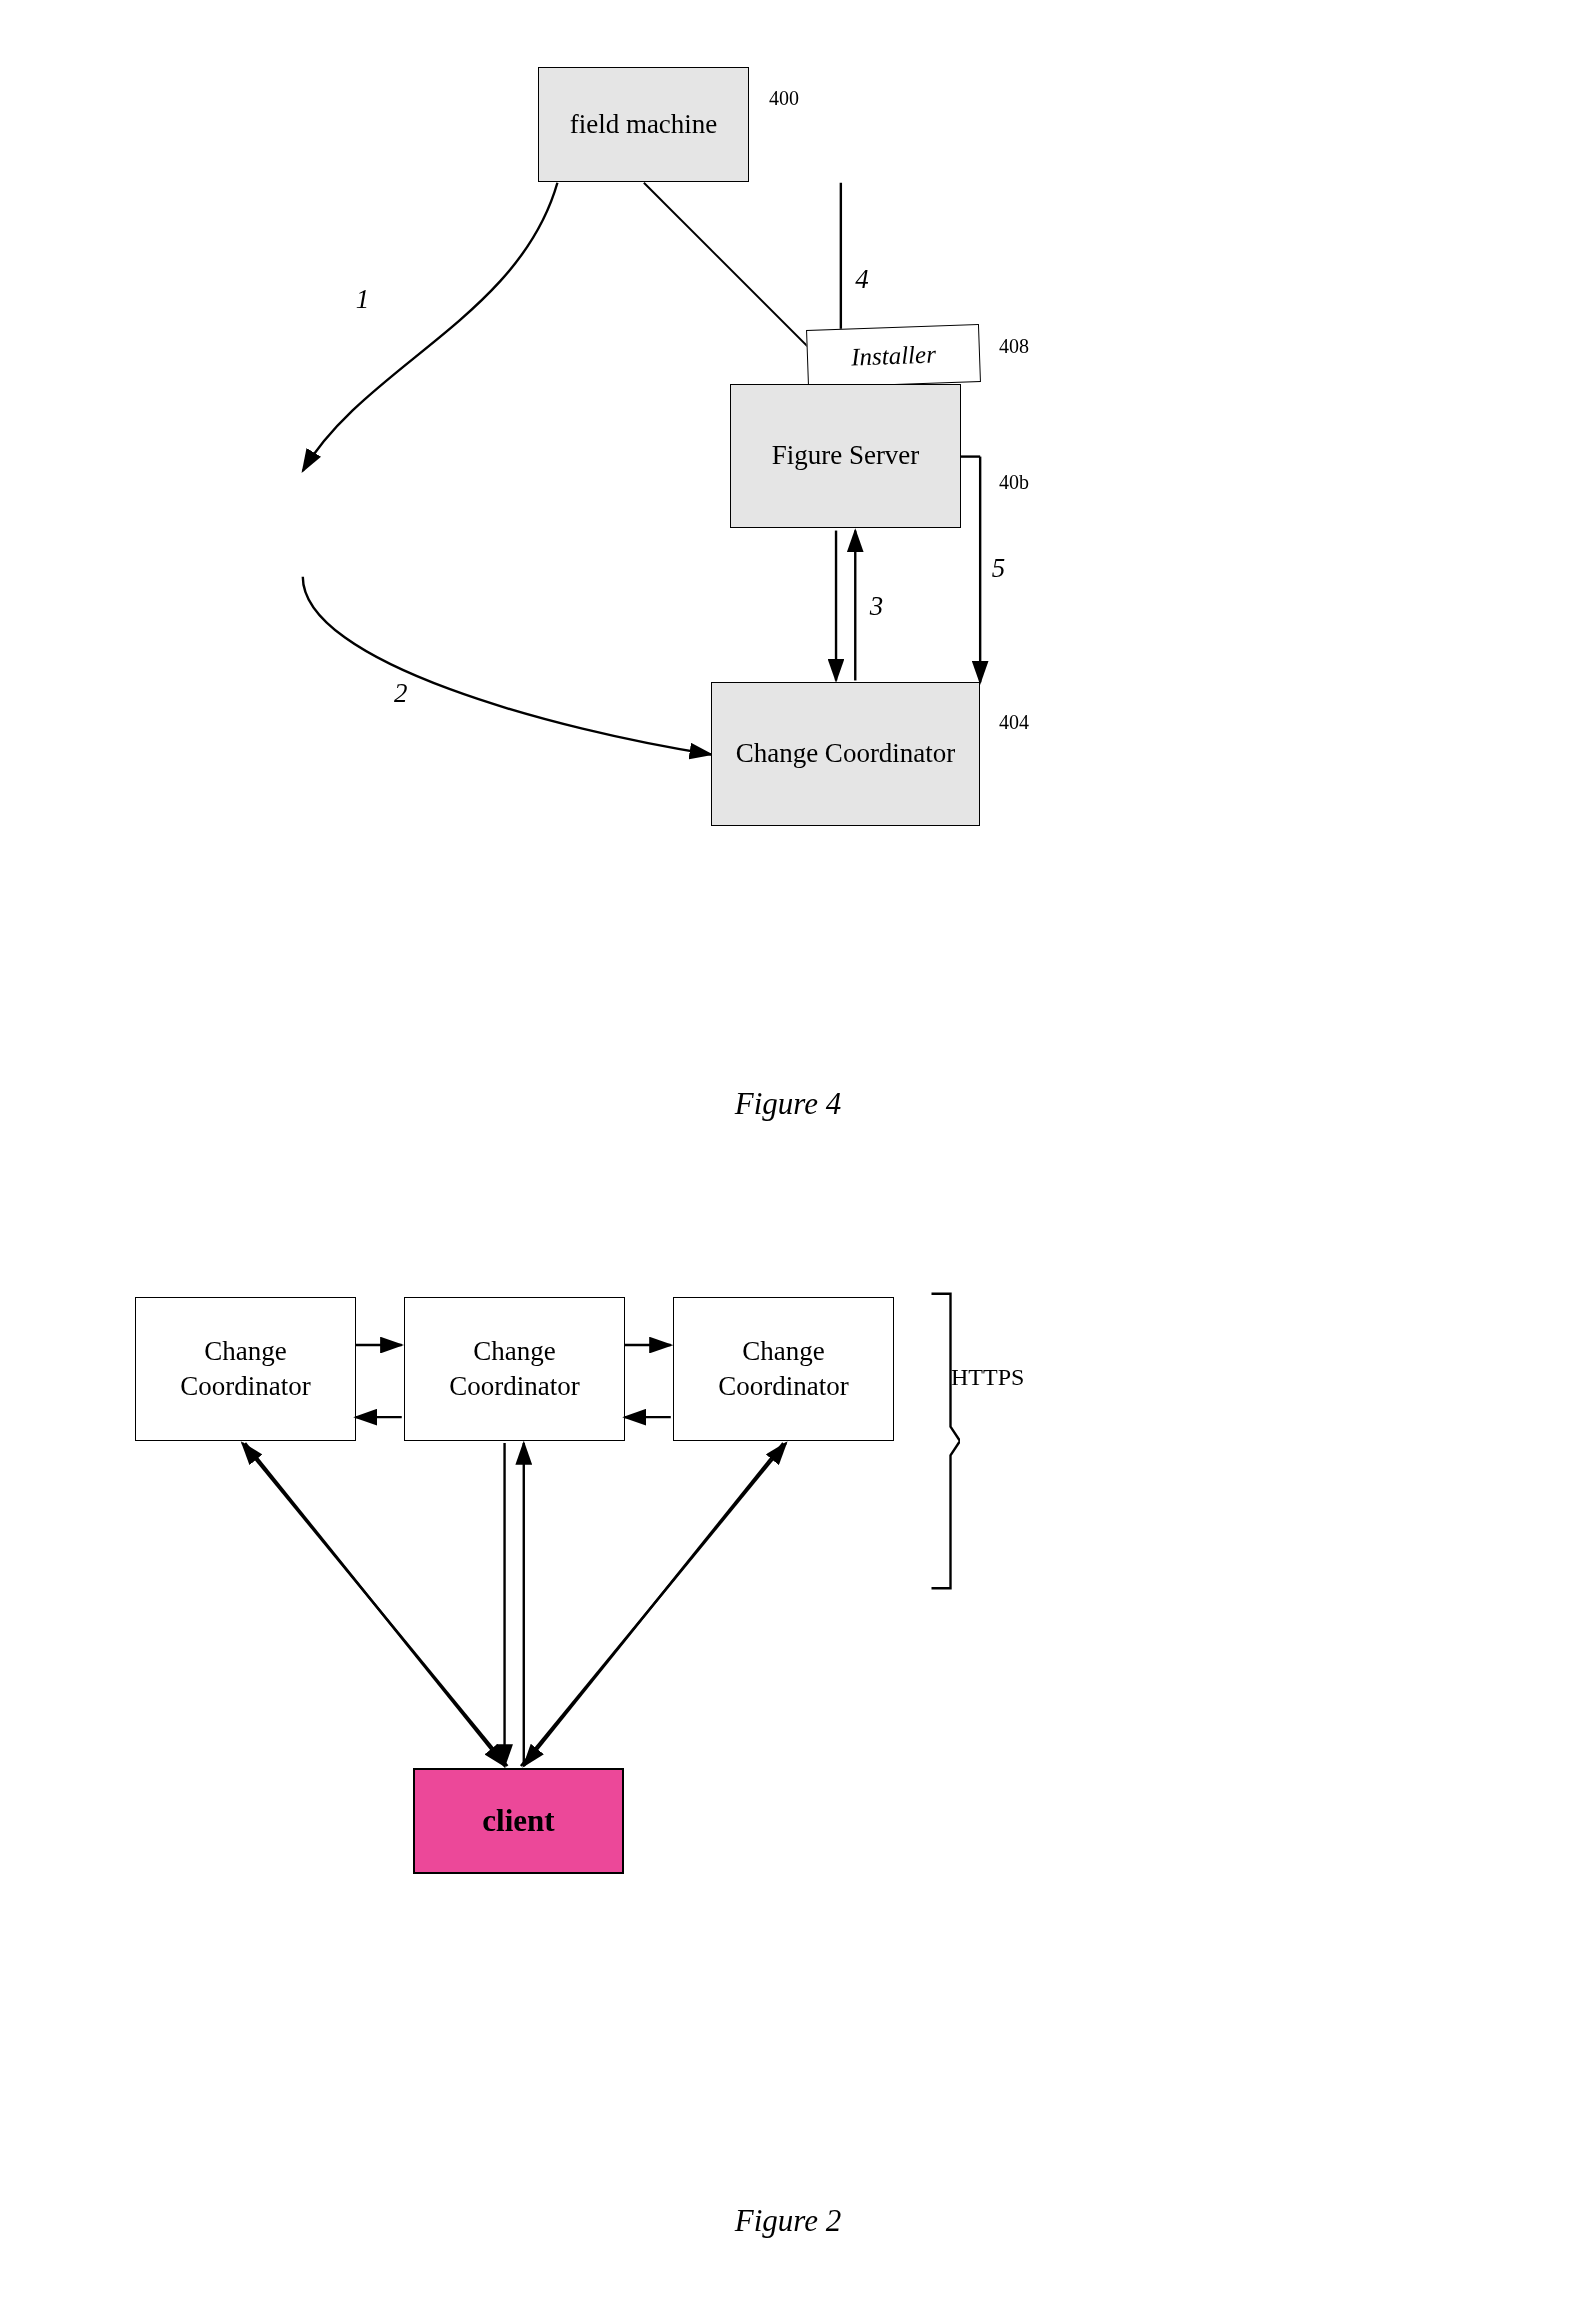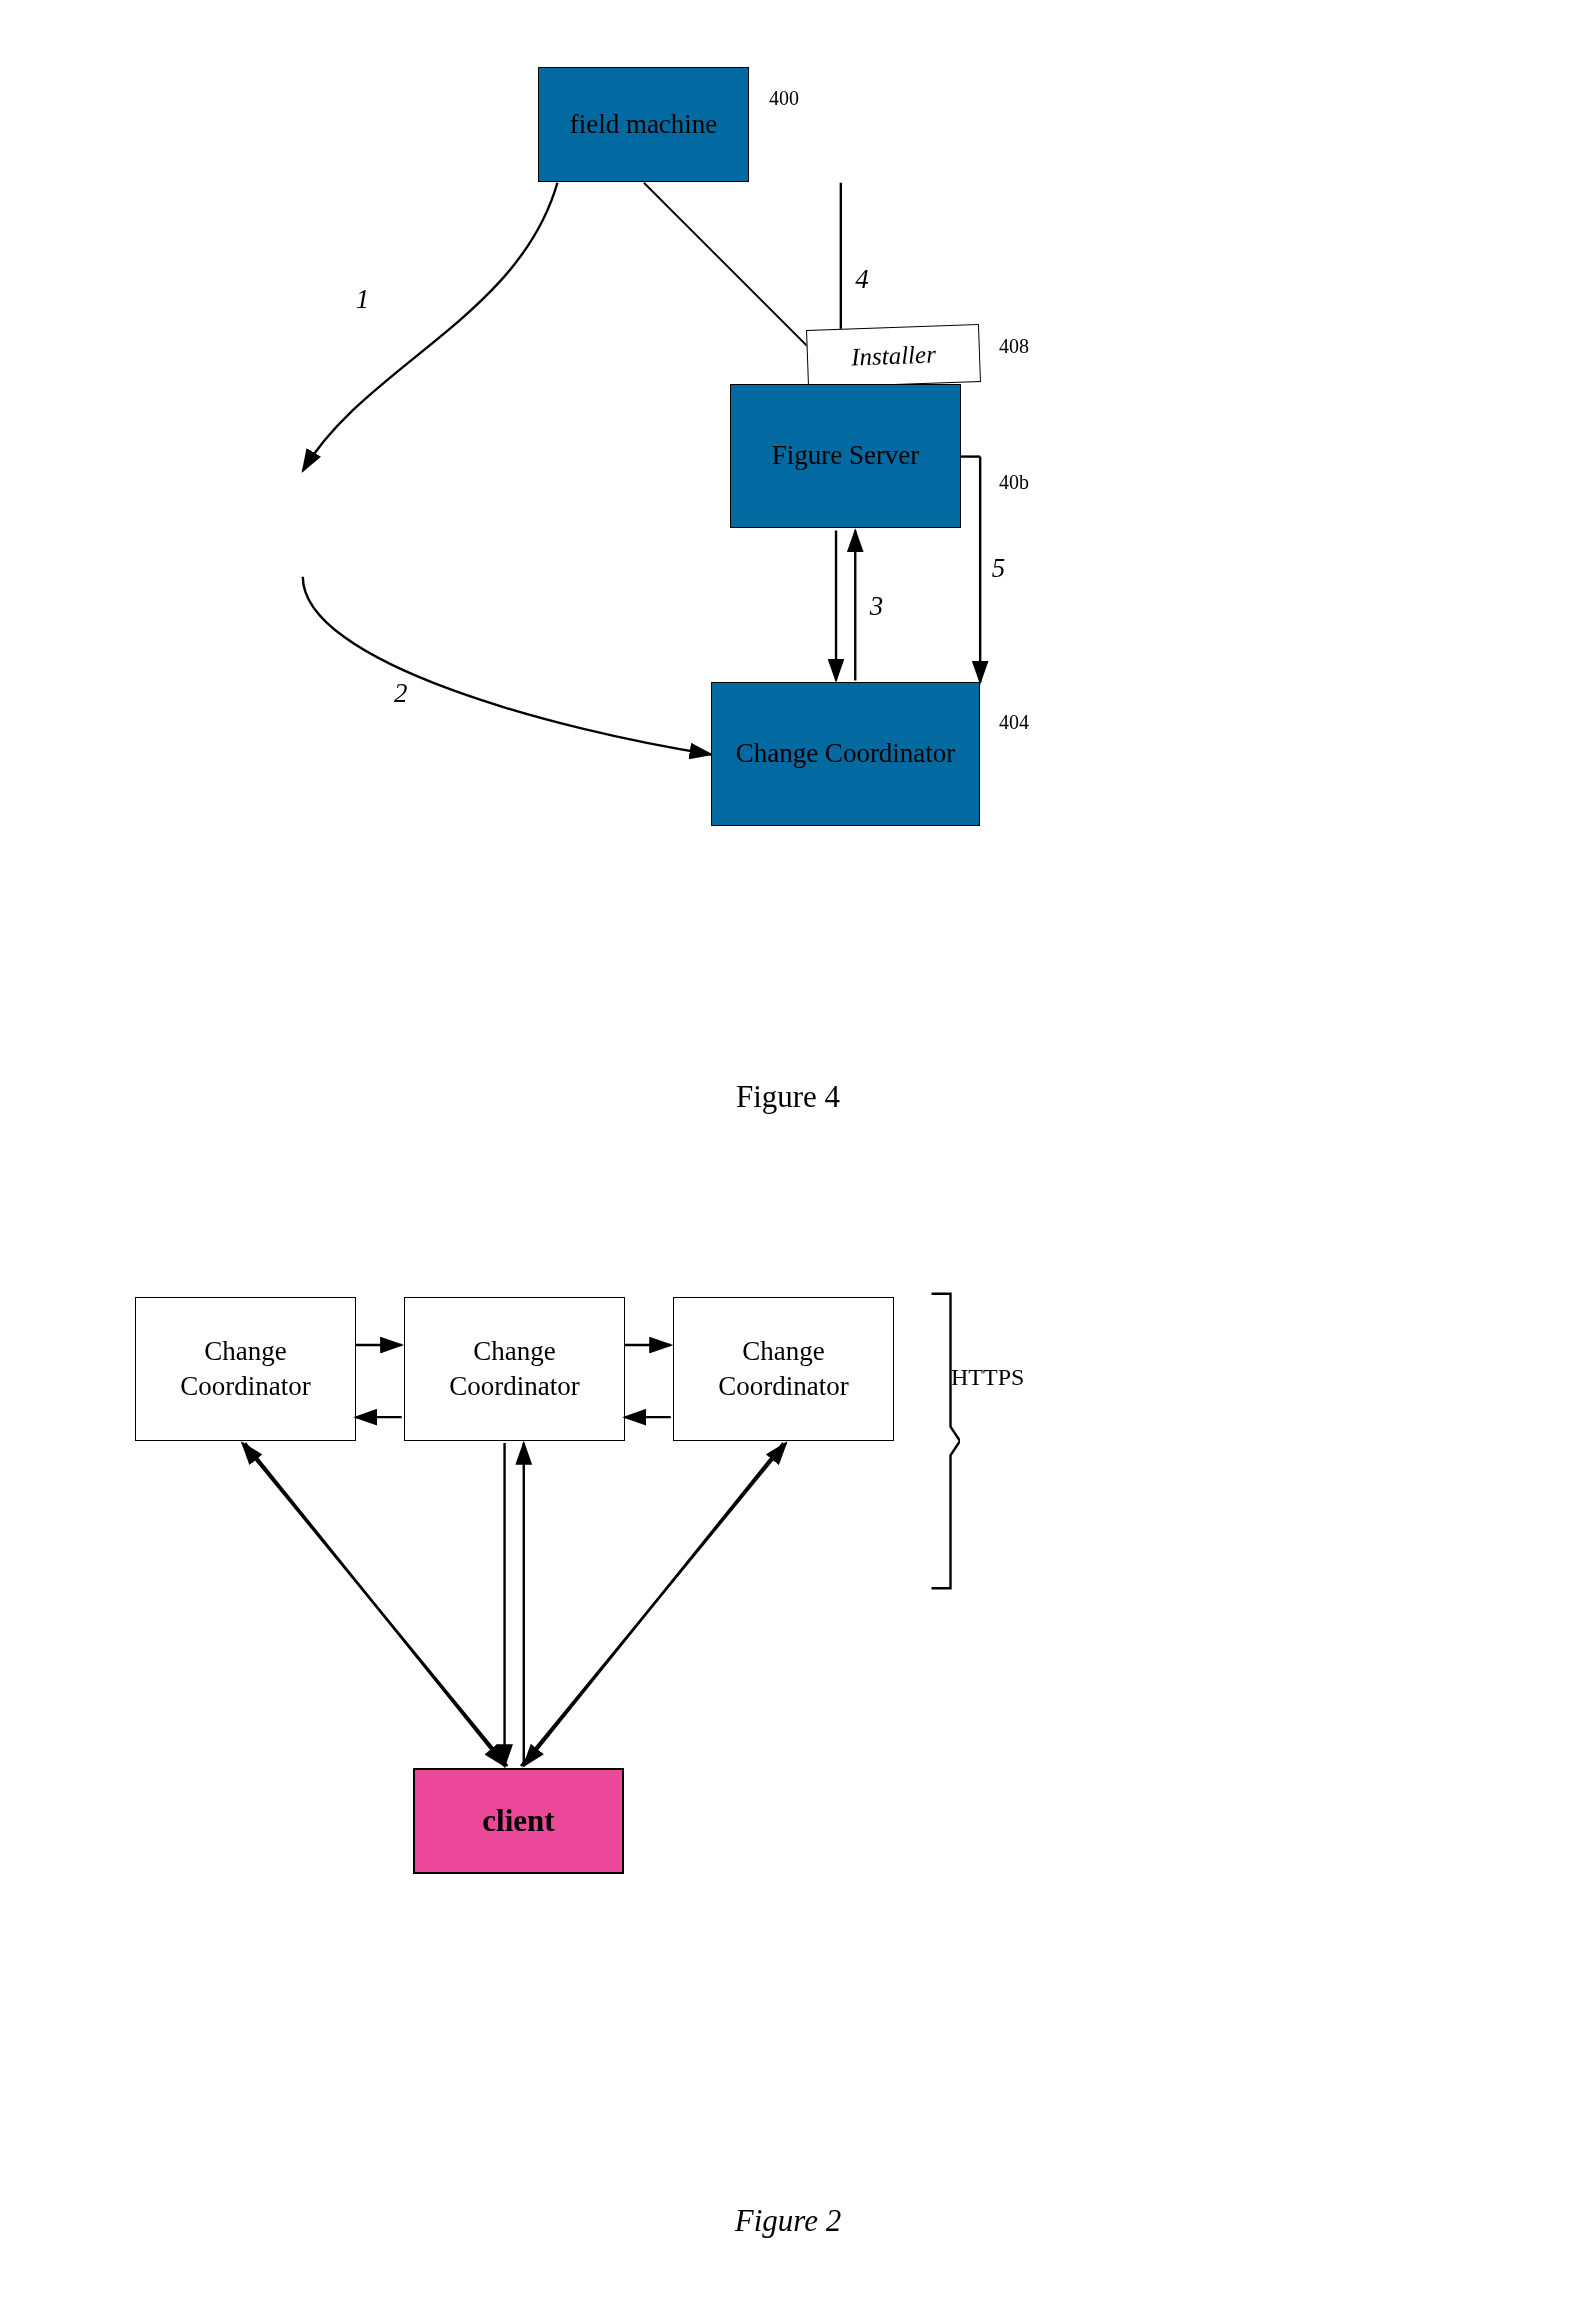--- a/index.html
+++ b/index.html
@@ -23,31 +23,32 @@
     .figure4-container {
       position: absolute;
       top: 29px;
       left: 77px;
       width: 1422px;
       height: 1105px;
     }
 
     .figure4-title {
       position: absolute;
-      bottom: 19px;
+      bottom: 12px;
       left: 50%;
       transform: translateX(-50%);
       font-size: 31px;
+      font-style: italic;
     }
 
     
     .box {
       position: absolute;
       border: 1.9px solid #000;
-      background: #0369a1;
+      background: #e5e5e5;
       display: flex;
       flex-direction: column;
       align-items: center;
       justify-content: center;
       text-align: center;
       font-size: 27px;
       line-height: 1.3;
     }
 
     

